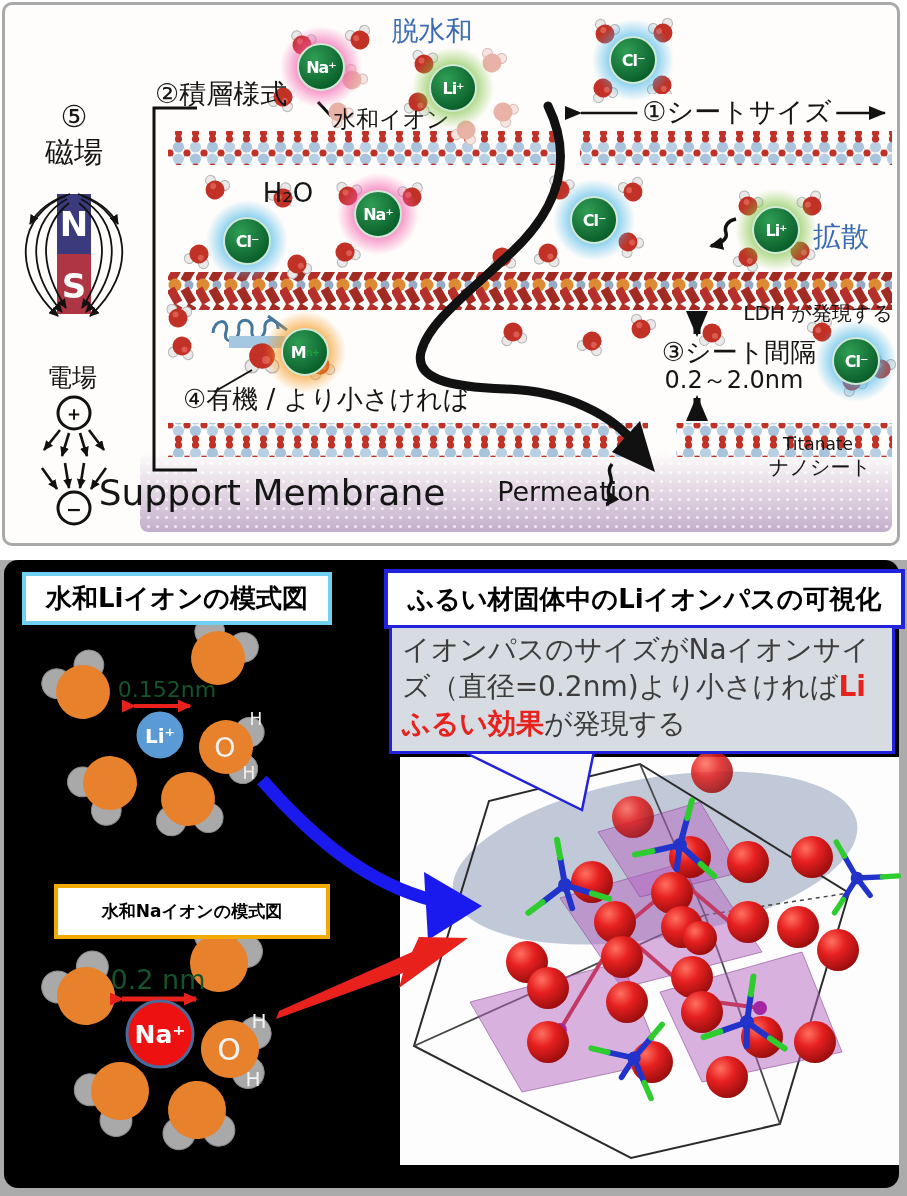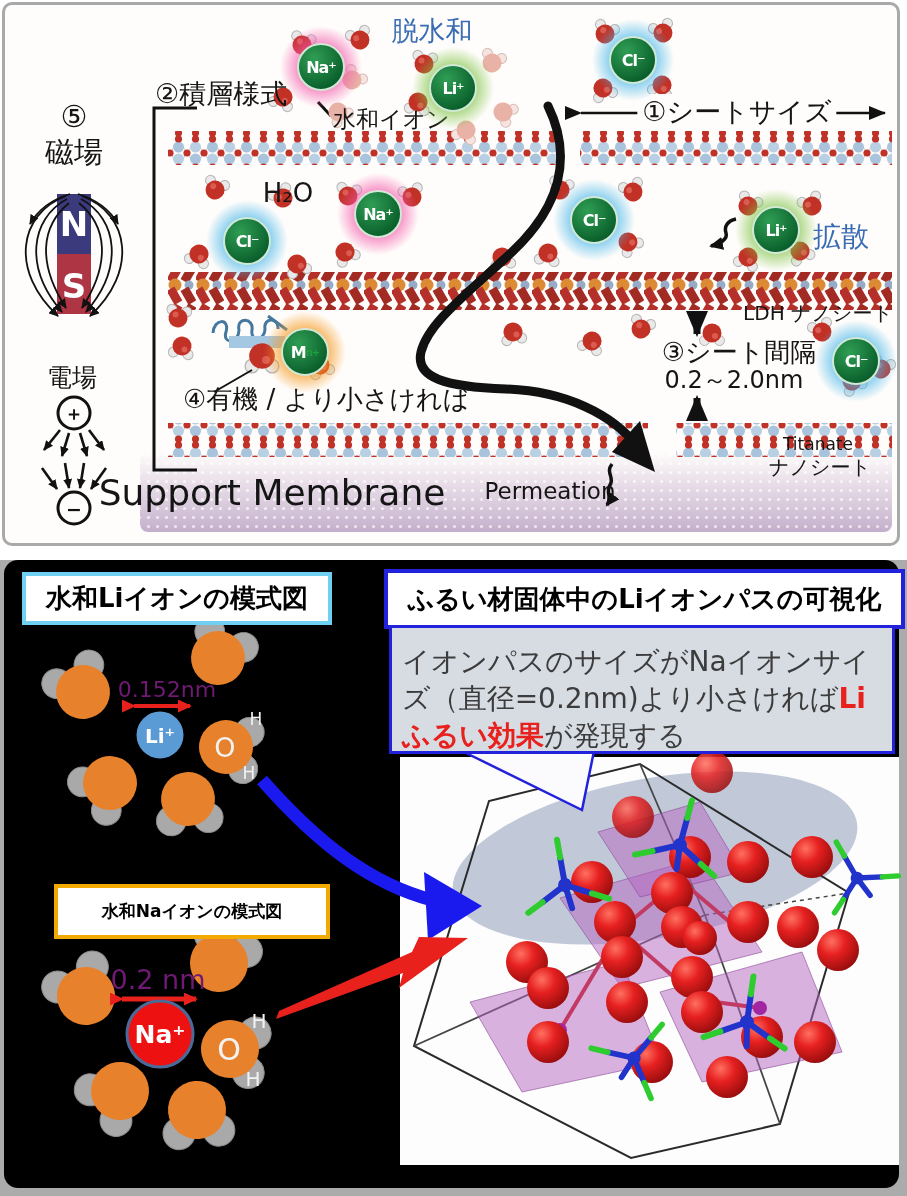--- a/index.html
+++ b/index.html
@@ -9,42 +9,42 @@
   #white-top{left:0;top:0;width:907px;height:560px;background:#ffffff;z-index:0}
   #top-panel{left:2px;top:2px;width:892px;height:538px;background:#fffdfb;
              border:3px solid #a9a9a9;border-radius:10px;z-index:1}
   #black-panel{left:4px;top:560px;width:895px;height:628px;background:#000;border-radius:14px;z-index:1}
   #crystal-bg{left:400px;top:757px;width:499px;height:408px;background:#fdfdfd;z-index:2}
   #gfx{left:0;top:0;z-index:5;pointer-events:none}
   .lbl{position:absolute;transform:translate(-50%,-50%);white-space:nowrap;
        font-weight:normal;color:#151515;z-index:10}
   .lt{transform:none}
   .blue{color:#3a6cb4}
-  .red{color:#701a75}
+  .red{color:#14532d}
   .ion{position:absolute;z-index:10;transform:translate(-50%,-50%);
        display:flex;align-items:center;justify-content:center}
   .ion .glow{position:absolute;border-radius:50%;width:88px;height:88px}
   .ion .core{position:relative;width:44px;height:44px;border-radius:50%;
        background:radial-gradient(circle at 35% 30%,#2f9e54,#0a5f2b 75%);
        color:#fff;display:flex;align-items:center;justify-content:center;
        font-weight:bold;font-size:16px;border:2px solid #cfe9d6;letter-spacing:-1px}
   .glow-na{background:radial-gradient(circle,rgba(242,86,168,.95) 22%,rgba(242,86,168,0) 66%)}
   .glow-li{background:radial-gradient(circle,rgba(125,194,66,.95) 22%,rgba(125,194,66,0) 66%)}
   .glow-cl{background:radial-gradient(circle,rgba(69,181,232,.95) 22%,rgba(69,181,232,0) 66%)}
   .glow-m{background:radial-gradient(circle,rgba(245,154,35,.95) 25%,rgba(245,154,35,0) 66%)}
   .m-core{background:radial-gradient(circle at 40% 35%,#ffffff 55%,#bfe8c8);
           color:#102a50;font-size:15px;width:34px;height:34px;border:2px solid #2a9b4a}
   .m-core sup{color:#1f9e3e;font-size:10px}
   .tbox{position:absolute;z-index:10;background:#ffffff;display:flex;align-items:center;
         justify-content:center;font-weight:bold;color:#000;white-space:nowrap}
   #li-box{left:22px;top:572px;width:302px;height:45px;border:4px solid #6fd0f2;font-size:26px}
   #viz-box{left:384px;top:569px;width:513px;height:52px;border:4px solid #2222dd;font-size:26px}
   #na-box{left:54px;top:884px;width:268px;height:47px;border:4px solid #f2a900;font-size:17px}
   #info-box{position:absolute;z-index:10;left:389px;top:625px;width:506px;height:129px;
-        background:#d7dce3;border:3px solid #2222dd;padding:16px 10px;box-sizing:border-box;
+        background:#d7dce3;border:3px solid #2222dd;padding:4px 10px;box-sizing:border-box;
         font-size:28px;line-height:1.32;color:#3c3c3c}
   #info-box .hl{color:#e8211d;font-weight:bold}
   .circ{position:absolute;z-index:10;transform:translate(-50%,-50%);border-radius:50%;
         display:flex;align-items:center;justify-content:center;color:#fff;font-weight:bold}
   #li-ion{left:160px;top:735px;width:47px;height:47px;background:#5b9bd5;font-size:20px}
   #na-ion{left:160px;top:1034px;width:63px;height:63px;background:#ee1111;
           border:3px solid #4a6a9a;font-size:25px}
   .pm{position:absolute;z-index:10;transform:translate(-50%,-50%);width:29px;height:29px;
       border:3px solid #111;border-radius:50%;background:#fffdfb;display:flex;
       align-items:center;justify-content:center;font-weight:bold;font-size:19px;color:#111}
@@ -363,28 +363,28 @@
   <div class="lbl" style="left:72px;top:377px;font-size:25px">電場</div>
   <div class="pm" style="left:74px;top:413px">＋</div>
   <div class="pm" style="left:74px;top:508px">−</div>
 
   <div class="lbl lt" style="left:155px;top:76px;font-size:27px">②積層様式</div>
   <div class="lbl blue" style="left:432px;top:31px;font-size:27px">脱水和</div>
   <div class="lbl lt" style="left:333px;top:104px;font-size:23px">水和イオン</div>
   <div class="lbl" style="left:737px;top:112px;font-size:27px;background:#fffdfb;padding:0 5px">①シートサイズ</div>
   <div class="lbl" style="left:288px;top:193px;font-size:26px">H₂O</div>
   <div class="lbl blue" style="left:841px;top:237px;font-size:28px">拡散</div>
-  <div class="lbl" style="left:818px;top:313px;font-size:20px">LDH ナノシート</div>
+  <div class="lbl" style="left:818px;top:313px;font-size:20px">LDH が発現する</div>
   <div class="lbl" style="left:739px;top:352px;font-size:26px">③シート間隔</div>
   <div class="lbl" style="left:734px;top:380px;font-size:24px">0.2～2.0nm</div>
   <div class="lbl lt" style="left:183px;top:382px;font-size:26px">④有機 / より小さければ</div>
   <div class="lbl" style="left:818px;top:444px;font-size:17px">Titanate</div>
   <div class="lbl" style="left:820px;top:467px;font-size:20px">ナノシート</div>
   <div class="lbl" style="left:272px;top:492px;font-size:36px">Support Membrane</div>
-  <div class="lbl" style="left:550px;top:491px;font-size:23px">Permeation</div>
+  <div class="lbl" style="left:574px;top:491px;font-size:27px">Permeation</div>
 
   <div class="ion" style="left:321px;top:67px">
       <span class="glow glow-na"></span>
       <span class="core">Na⁺</span>
     </div>
   <div class="ion" style="left:453px;top:88px">
       <span class="glow glow-li"></span>
       <span class="core">Li⁺</span>
     </div>
   <div class="ion" style="left:633px;top:60px">

